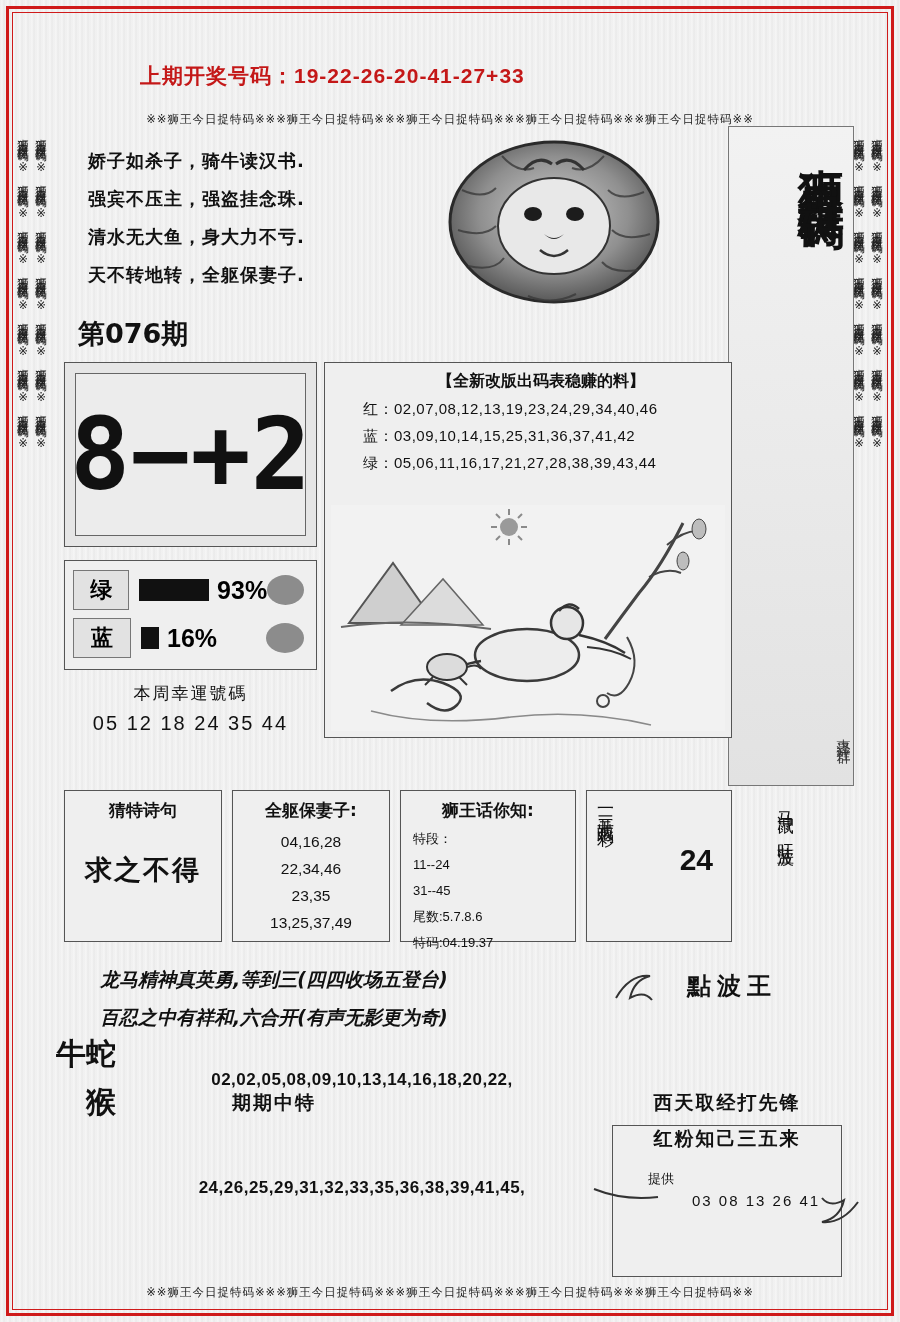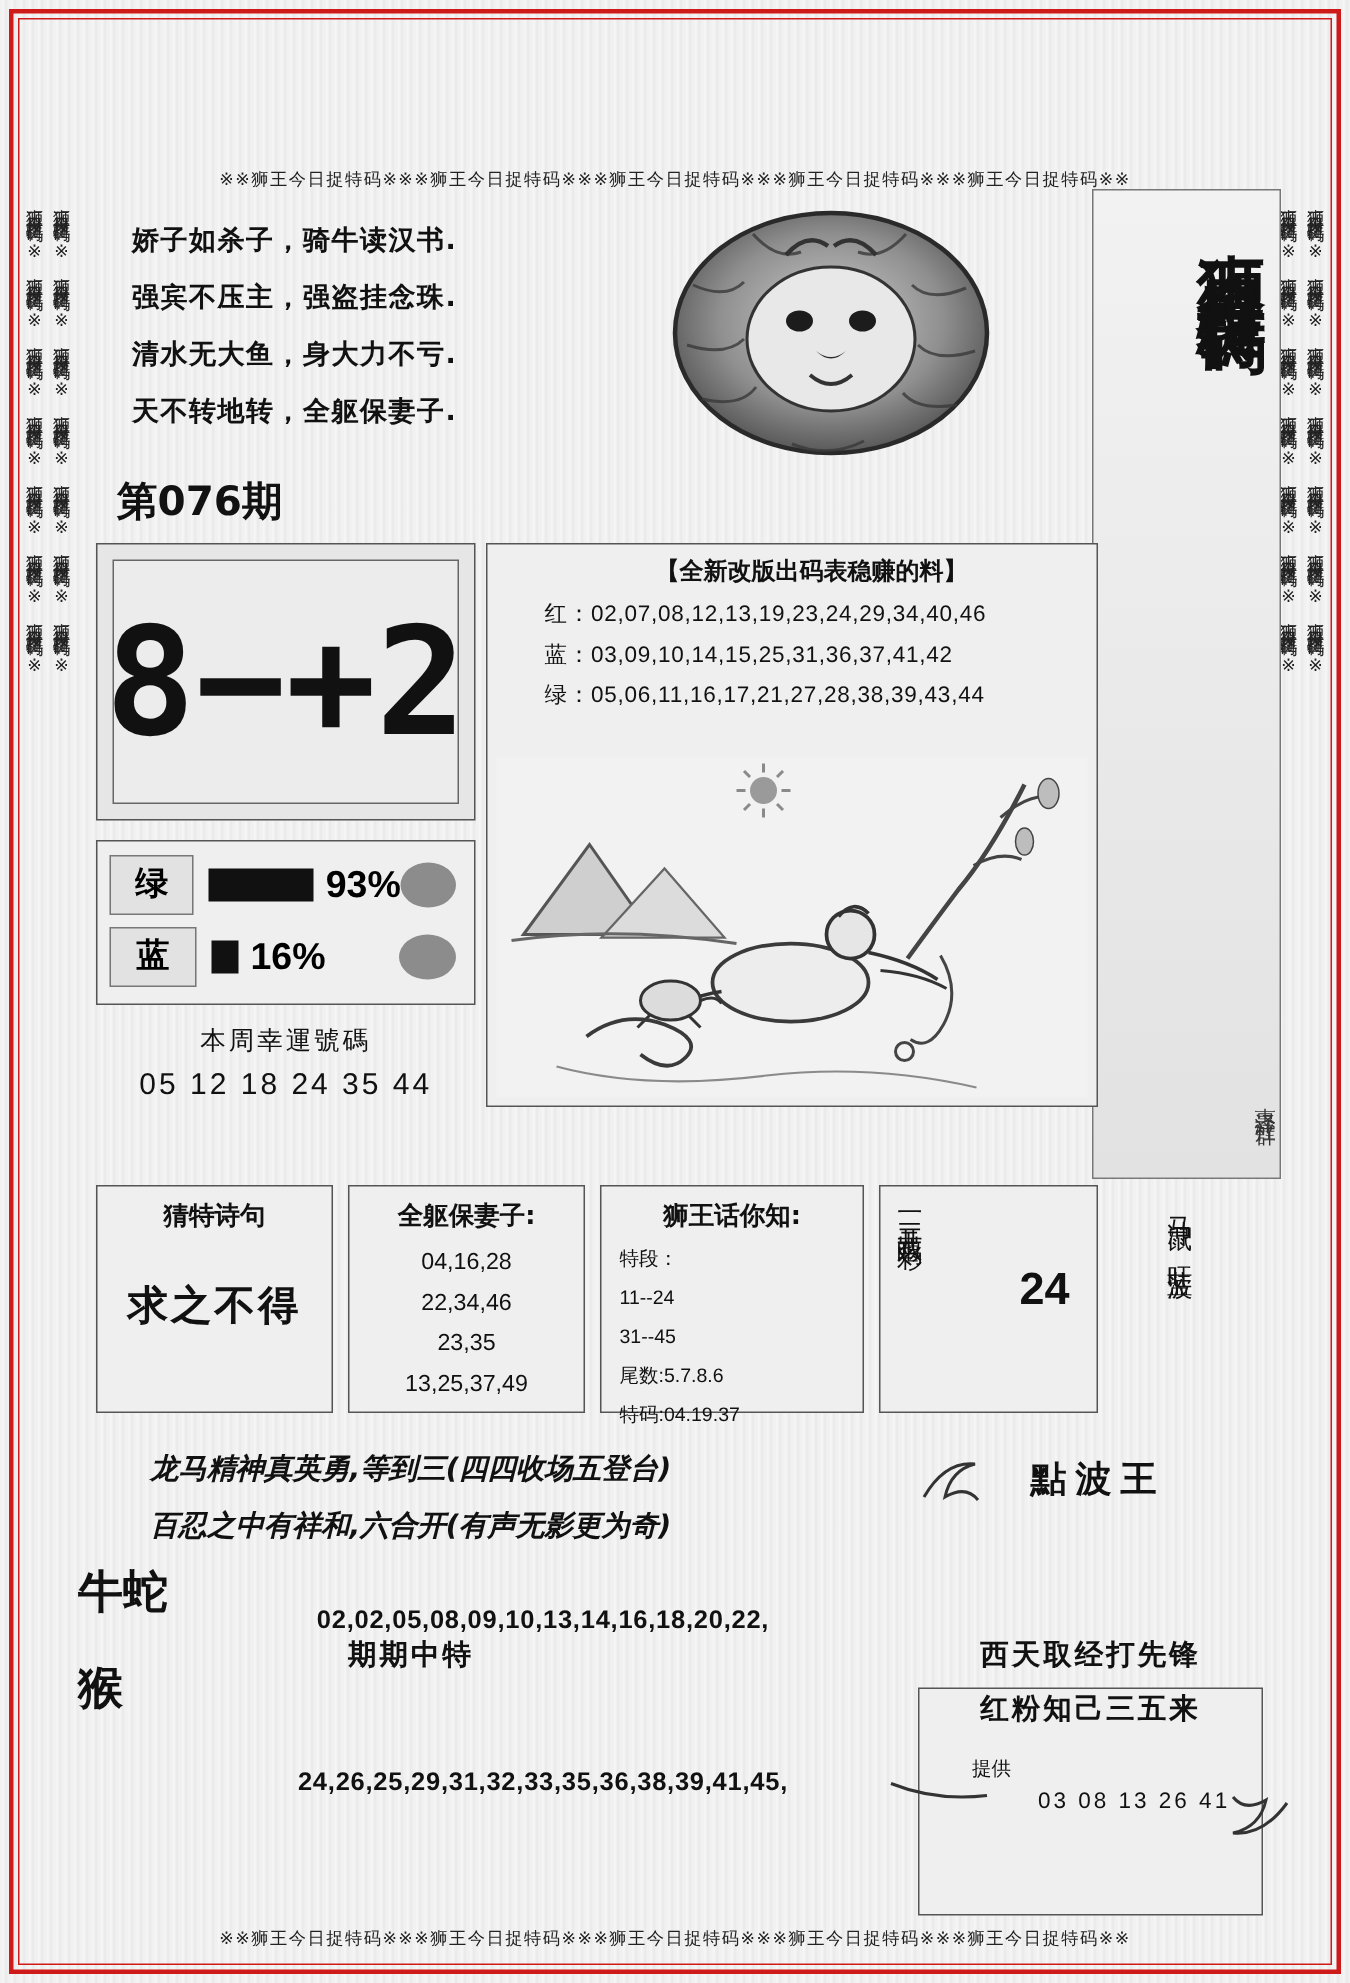--- a/index.html
+++ b/index.html
@@ -213,21 +213,21 @@
 
   
   .couplet{
     position:absolute;left:48px;top:830px;width:530px;
     font-size:19px;line-height:38px;color:#111;font-weight:bold;
     font-family:"DejaVu Sans","Liberation Sans",sans-serif;
     font-style:italic;
   }
   .zodiac{
     position:absolute;left:0px;top:900px;width:64px;
-    font-size:30px;font-weight:bold;line-height:64px;color:#111;text-align:left;
+    font-size:30px;font-weight:bold;line-height:48px;color:#111;text-align:right;
     font-family:"DejaVu Sans","Liberation Sans",sans-serif;
   }
   .qqzt{
     position:absolute;left:180px;top:960px;width:360px;text-align:left;
     font-size:19px;font-weight:bold;color:#111;letter-spacing:2px;
     font-family:"DejaVu Sans","Liberation Sans",sans-serif;
   }
   .num-line{
     position:absolute;left:70px;width:480px;text-align:center;
     font-size:17px;font-weight:bold;color:#111;letter-spacing:0.5px;
@@ -263,20 +263,21 @@
   .orn{position:absolute;}
 </style>
 </head>
 <body>
 
 <div class="page">
 
   <div class="frame-outer"></div>
   <div class="frame-inner"></div>
 
+  <div class="headline">上期开奖号码：19-22-26-20-41-27+33</div>
 
   <div class="strip strip-top">※※狮王今日捉特码※※※狮王今日捉特码※※※狮王今日捉特码※※※狮王今日捉特码※※※狮王今日捉特码※※</div>
   <div class="strip strip-bottom">※※狮王今日捉特码※※※狮王今日捉特码※※※狮王今日捉特码※※※狮王今日捉特码※※※狮王今日捉特码※※</div>
   <div class="strip strip-vert strip-left">狮王今日捉特码※※狮王今日捉特码※※狮王今日捉特码※※狮王今日捉特码※※狮王今日捉特码※※狮王今日捉特码※※狮王今日捉特码※※</div>
   <div class="strip strip-vert strip-left2">狮王今日捉特码※※狮王今日捉特码※※狮王今日捉特码※※狮王今日捉特码※※狮王今日捉特码※※狮王今日捉特码※※狮王今日捉特码※※</div>
   <div class="strip strip-vert strip-right">狮王今日捉特码※※狮王今日捉特码※※狮王今日捉特码※※狮王今日捉特码※※狮王今日捉特码※※狮王今日捉特码※※狮王今日捉特码※※</div>
   <div class="strip strip-vert strip-right2">狮王今日捉特码※※狮王今日捉特码※※狮王今日捉特码※※狮王今日捉特码※※狮王今日捉特码※※狮王今日捉特码※※狮王今日捉特码※※</div>
 
   <div class="content">
 

